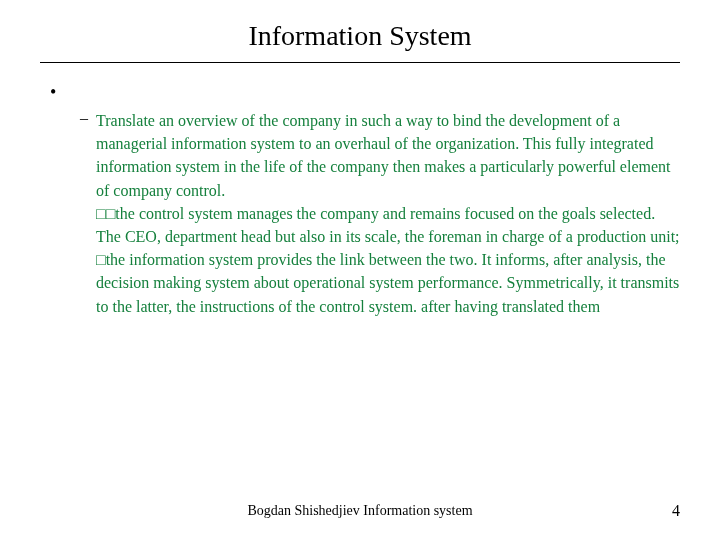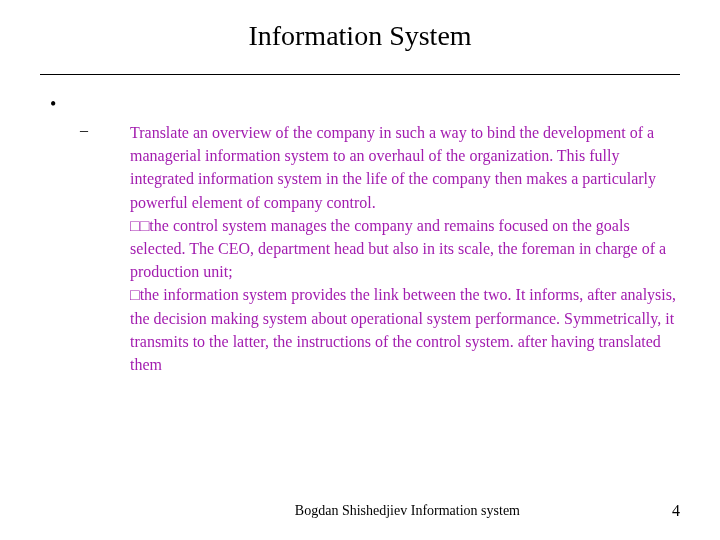--- a/index.html
+++ b/index.html
@@ -23,21 +23,21 @@
       padding: 20px 40px 20px 40px;
       display: flex;
       flex-direction: column;
     }
 
     .slide-title {
       text-align: center;
       font-size: 28px;
       font-weight: normal;
       color: #000000;
-      padding-bottom: 22px;
+      padding-bottom: 10px;
       border-bottom: 1px solid #000000;
       margin-bottom: 18px;
     }
 
     .slide-content {
       flex: 1;
       padding-left: 10px;
     }
 
     .bullet-item {
@@ -66,42 +66,41 @@
 
     .sub-dash {
       font-size: 16px;
       color: #000000;
       margin-right: 8px;
       flex-shrink: 0;
     }
 
     .sub-text {
       font-size: 16px;
-      color: #a21caf;
+      color: #15803d;
       line-height: 1.45;
-      margin-left: 34px;
     }
 
     .slide-footer {
       display: flex;
       justify-content: space-between;
       align-items: center;
       padding-top: 8px;
       border-top: none;
       margin-top: auto;
     }
 
     .footer-left {
       flex: 1;
     }
 
     .footer-center {
       font-size: 14px;
       color: #000000;
-      text-align: right;
+      text-align: center;
       flex: 2;
     }
 
     .footer-right {
       font-size: 16px;
       color: #000000;
       text-align: right;
       flex: 1;
     }
   </style>

